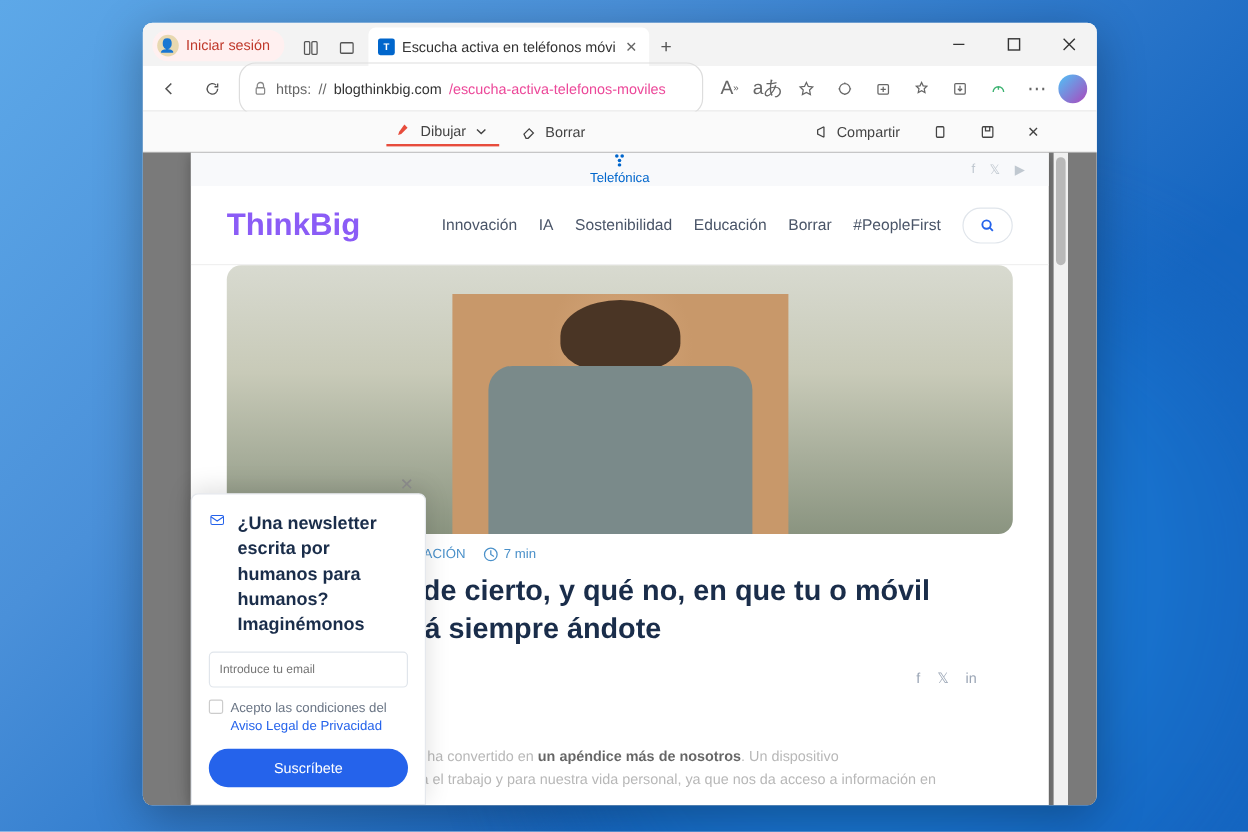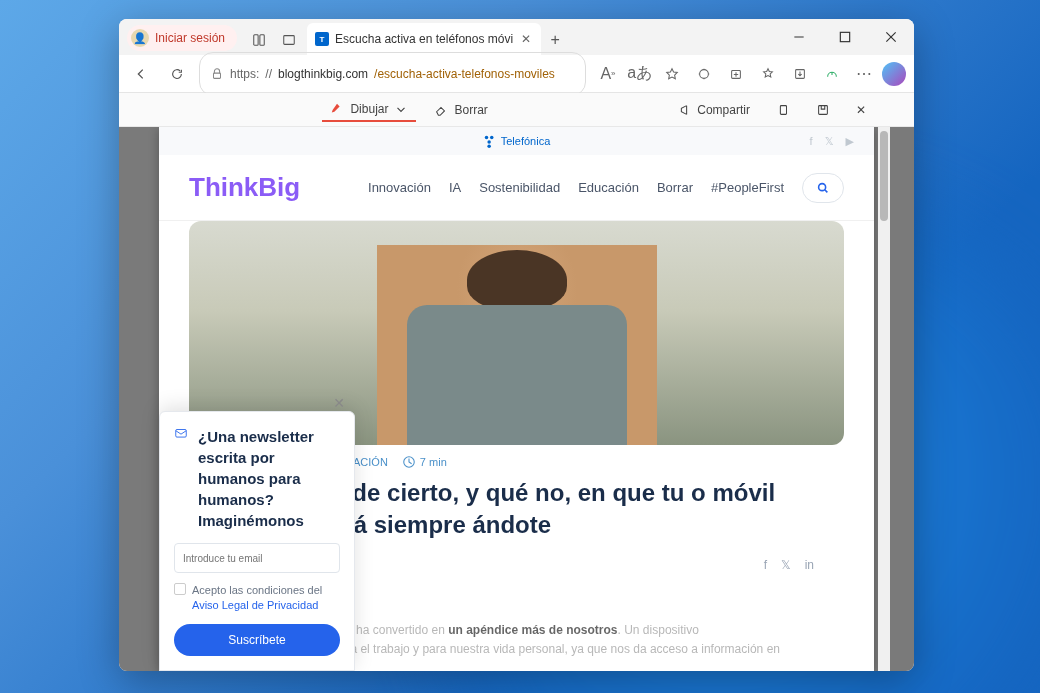--- a/index.html
+++ b/index.html
@@ -15,33 +15,33 @@
 .tab-favicon { width: 14px; height: 14px; background: #0066cc; border-radius: 2px; display: flex; align-items: center; justify-content: center; color: #fff; font-size: 8px; font-weight: bold; }
 .tab-title { flex: 1; white-space: nowrap; overflow: hidden; text-overflow: ellipsis; }
 .tab-close { width: 14px; height: 14px; display: flex; align-items: center; justify-content: center; color: #666; }
 .new-tab { width: 28px; display: flex; align-items: center; justify-content: center; color: #555; margin-top: 6px; }
 .window-controls { margin-left: auto; display: flex; }
 .wc { width: 46px; height: 36px; display: flex; align-items: center; justify-content: center; color: #333; }
 .addressbar { height: 38px; background: #fff; border-bottom: 1px solid #e5e5e5; display: flex; align-items: center; padding: 0 8px; gap: 8px; }
 .nav-btn { width: 28px; height: 28px; display: flex; align-items: center; justify-content: center; color: #555; }
 .url-box { flex: 1; height: 44px; border: 1px solid #ddd; border-radius: 14px; display: flex; align-items: center; padding: 0 10px; font-size: 12px; color: #666; gap: 6px; }
 .url-domain { color: #333; }
-.url-path { color: #a16207; }
+.url-path { color: #ec4899; }
 .addr-actions { display: flex; align-items: center; gap: 4px; }
 .addr-ico { width: 28px; height: 28px; display: flex; align-items: center; justify-content: center; color: #666; }
 .copilot { width: 24px; height: 24px; border-radius: 50%; background: linear-gradient(135deg, #4fc3f7, #ab47bc); }
 .annotation-bar { height: 34px; background: #fafafa; border-bottom: 1px solid #e8e8e8; display: flex; align-items: center; padding: 0 40px; font-size: 12px; color: #444; gap: 10px; }
 .annot-item { display: flex; align-items: center; gap: 6px; padding: 4px 8px; cursor: pointer; }
 .annot-item.active { border-bottom: 2px solid #e74c3c; }
 .annot-spacer { flex: 1; }
 .content-area { flex: 1; position: relative; background: #7a7a7a; display: flex; align-items: center; justify-content: center; overflow: hidden; }
 .page-wrapper { position: absolute; top: 0; left: 40px; right: 40px; bottom: 0; background: #fff; box-shadow: 0 2px 10px rgba(0,0,0,0.3); overflow: hidden; }
 .scrollbar { position: absolute; right: 24px; top: 0; width: 12px; height: 100%; background: #f0f0f0; }
 .scrollbar-thumb { width: 8px; height: 90px; background: #b8b8b8; margin: 4px 2px; border-radius: 4px; }
-.telefonica-bar { height: 28px; background: #f8f9fb; display: flex; align-items: center; justify-content: center; position: relative; font-size: 11px; color: #0066cc; gap: 4px; }
+.telefonica-bar { height: 28px; background: #f8f9fb; display: flex; align-items: center; justify-content: center; position: relative; font-size: 11px; color: #0066cc; gap: 4px; flex-direction: column; }
 .tele-socials { position: absolute; right: 20px; display: flex; gap: 12px; color: #c0c8d0; }
 .site-header { height: 66px; display: flex; align-items: center; padding: 0 30px; justify-content: space-between; border-bottom: 1px solid #f0f0f0; }
 .logo { font-size: 26px; font-weight: 700; color: #8b5cf6; }
 .nav-menu { display: flex; align-items: center; gap: 18px; font-size: 13px; color: #4a5568; }
 .nav-item { cursor: pointer; }
 .search-pill { width: 42px; height: 30px; border: 1px solid #e0e5eb; border-radius: 16px; display: flex; align-items: center; justify-content: center; color: #2563eb; }
 .hero-img { margin: 0 30px 10px; height: 224px; background: linear-gradient(to bottom, #d8dad0 0%, #c8cab8 40%, #8a9480 100%); border-radius: 12px; position: relative; overflow: hidden; display: flex; align-items: flex-end; justify-content: center; }
 .person { width: 280px; height: 200px; background: radial-gradient(ellipse 60px 70px at 50% 22%, #d4a67a 0%, #c8986a 100%); position: relative; }
 .person::before { content: ""; position: absolute; top: 5px; left: 90px; width: 100px; height: 60px; background: #4a3525; border-radius: 50% 50% 40% 40%; }
 .person::after { content: ""; position: absolute; top: 60px; left: 30px; width: 220px; height: 160px; background: #7a8a8a; border-radius: 20px 20px 0 0; }

